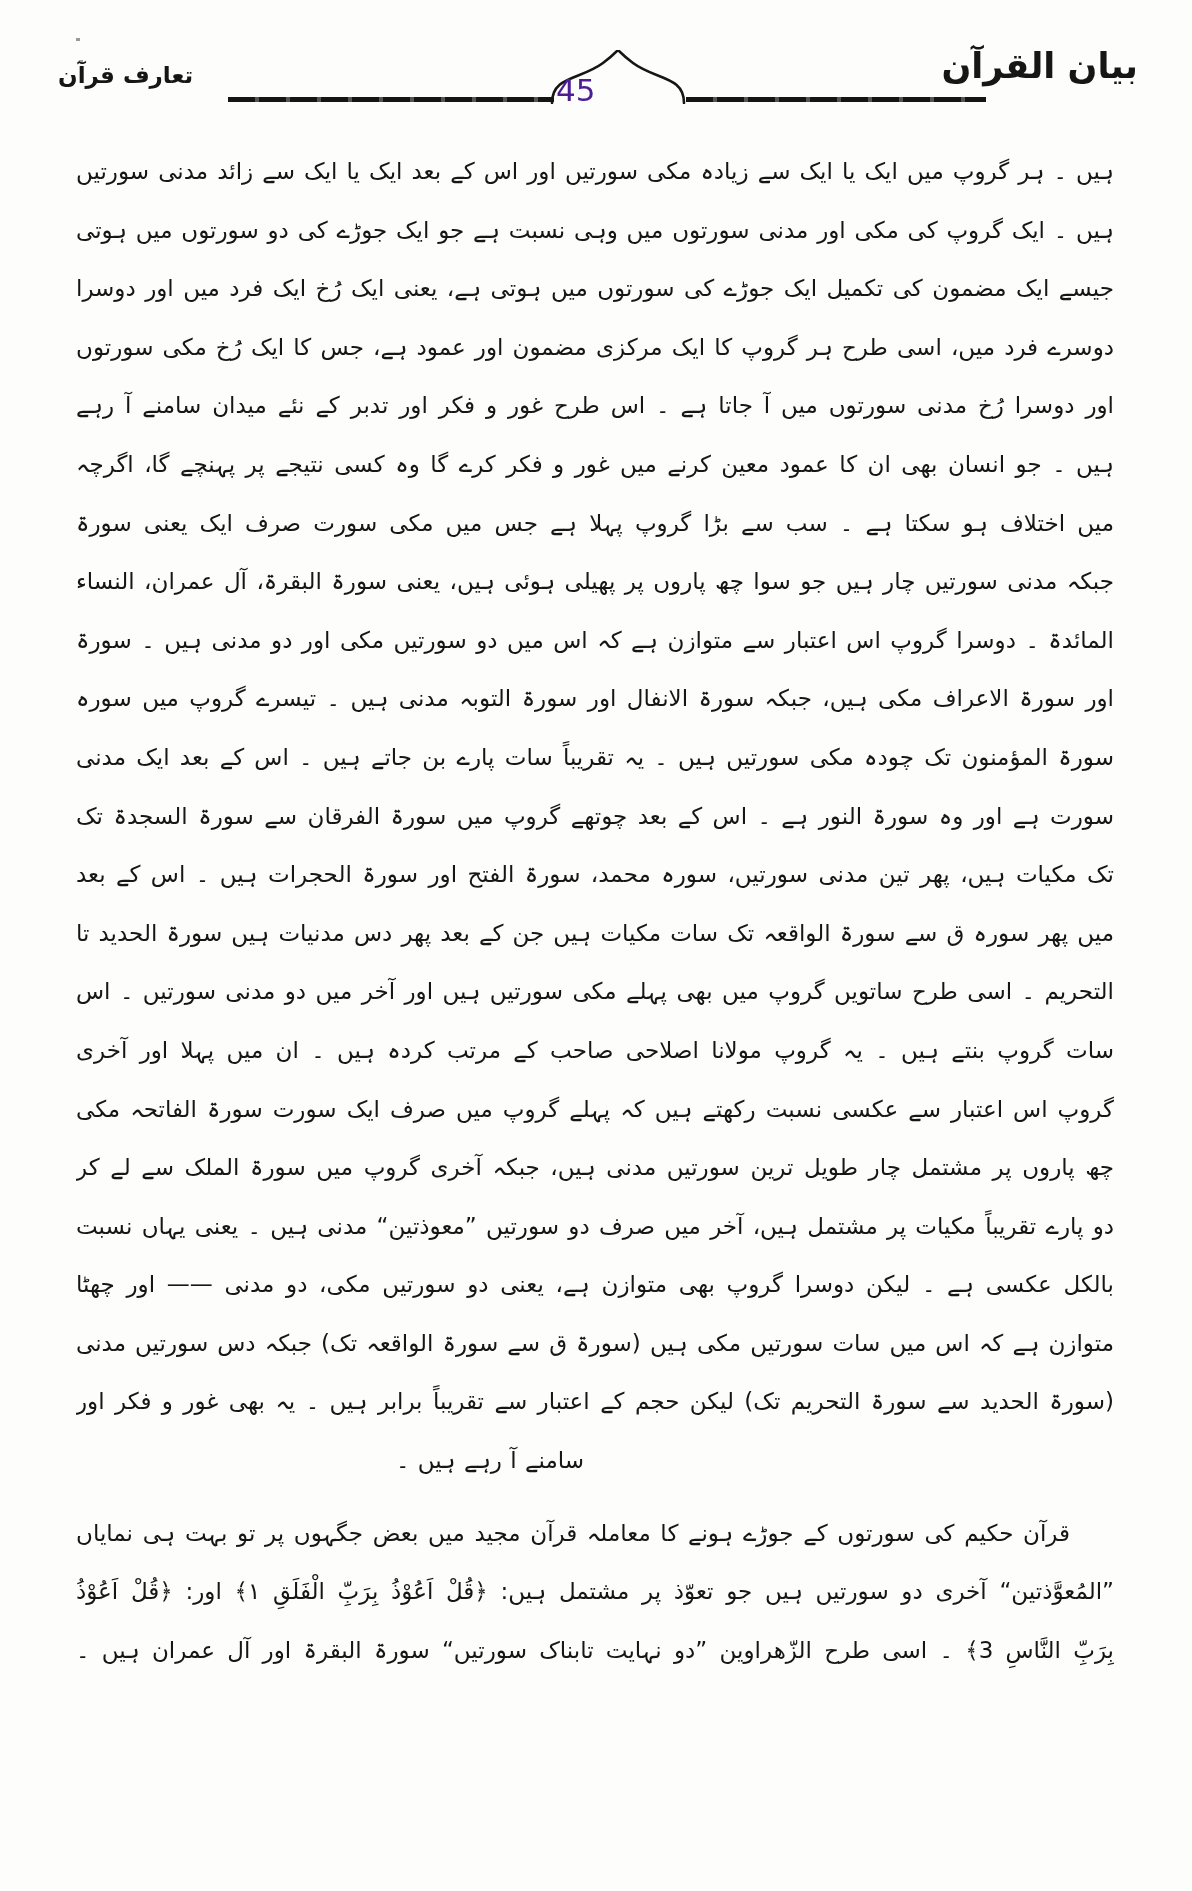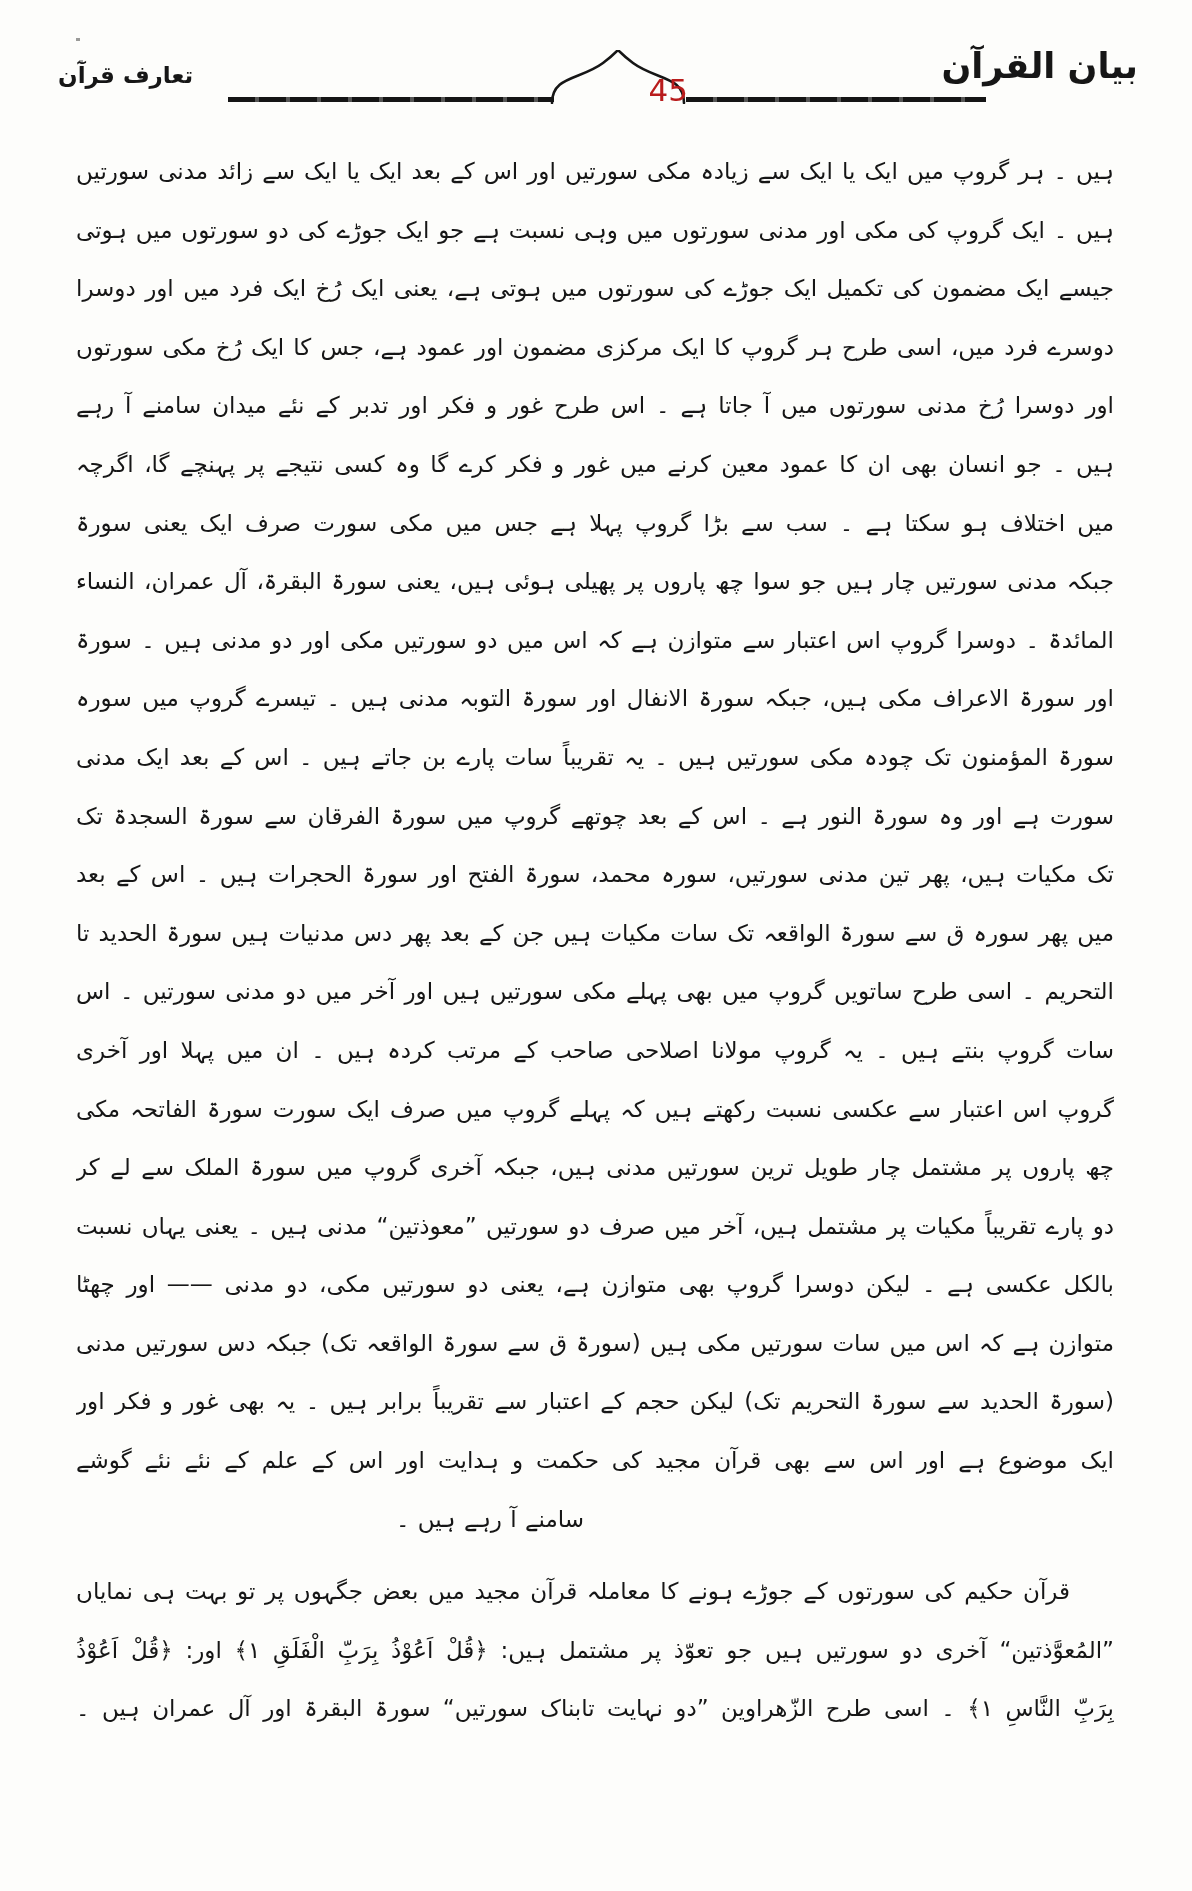--- a/index.html
+++ b/index.html
@@ -30,21 +30,21 @@
     background:repeating-linear-gradient(90deg,#151515 0 27px,rgba(21,21,21,.72) 27px 31px);
   }
   .hdr-rule.left-seg{left:228px;width:326px;}
   .hdr-rule.right-seg{left:686px;width:300px;}
   .dome{
     position:absolute;left:548px;top:50px;width:140px;height:54px;
   }
   .dome svg{position:absolute;inset:0;width:100%;height:100%;}
   .dome .pnum{
     position:absolute;left:8px;right:0;bottom:-4px;
-    text-align:right;font-size:31px;color:#b91c1c;
+    text-align:left;font-size:31px;color:#4c1d95;
     font-family:"DejaVu Sans",sans-serif;
   }
   .specks{
     position:absolute;left:76px;top:38px;width:4px;height:3px;
     background:#9a9a98;box-shadow:3px 22px 0 0 #a8a8a6;
   }
   
   .body-text{
     position:absolute;top:142px;right:78px;left:76px;
   }
@@ -107,23 +107,22 @@
         <div class="line">تک مکیات ہیں، پھر تین مدنی سورتیں، سورہ محمد، سورۃ الفتح اور سورۃ الحجرات ہیں ۔ اس کے بعد چھٹے گروپ</div>
         <div class="line">میں پھر سورہ ق سے سورۃ الواقعہ تک سات مکیات ہیں جن کے بعد پھر دس مدنیات ہیں سورۃ الحدید تا سورۃ</div>
         <div class="line">التحریم ۔ اسی طرح ساتویں گروپ میں بھی پہلے مکی سورتیں ہیں اور آخر میں دو مدنی سورتیں ۔ اس طرح یہ</div>
         <div class="line">سات گروپ بنتے ہیں ۔ یہ گروپ مولانا اصلاحی صاحب کے مرتب کردہ ہیں ۔ ان میں پہلا اور آخری</div>
         <div class="line">گروپ اس اعتبار سے عکسی نسبت رکھتے ہیں کہ پہلے گروپ میں صرف ایک سورت سورۃ الفاتحہ مکی ہے اور سوا</div>
         <div class="line">چھ پاروں پر مشتمل چار طویل ترین سورتیں مدنی ہیں، جبکہ آخری گروپ میں سورۃ الملک سے لے کر پورے</div>
         <div class="line">دو پارے تقریباً مکیات پر مشتمل ہیں، آخر میں صرف دو سورتیں ”معوذتین“ مدنی ہیں ۔ یعنی یہاں نسبت</div>
         <div class="line">بالکل عکسی ہے ۔ لیکن دوسرا گروپ بھی متوازن ہے، یعنی دو سورتیں مکی، دو مدنی —— اور چھٹا گروپ بھی</div>
         <div class="line">متوازن ہے کہ اس میں سات سورتیں مکی ہیں (سورۃ ق سے سورۃ الواقعہ تک) جبکہ دس سورتیں مدنی ہیں</div>
         <div class="line">(سورۃ الحدید سے سورۃ التحریم تک) لیکن حجم کے اعتبار سے تقریباً برابر ہیں ۔ یہ بھی غور و فکر اور سوچ بچار کا</div>
-        <div class="line">ایک موضوع ہے اور اس سے بھی قرآن مجید کی حکمت و ہدایت اور اس کے علم کے نئے نئے گوشے</div>
         <div class="line short-line">سامنے آ رہے ہیں ۔</div>
       </div>
     <div class="para para2">
         <div class="line">قرآن حکیم کی سورتوں کے جوڑے ہونے کا معاملہ قرآن مجید میں بعض جگہوں پر تو بہت ہی نمایاں ہے ۔</div>
         <div class="line">”المُعوَّذتین“ آخری دو سورتیں ہیں جو تعوّذ پر مشتمل ہیں: ﴿قُلْ اَعُوْذُ بِرَبِّ الْفَلَقِ ۱﴾ اور: ﴿قُلْ اَعُوْذُ</div>
-        <div class="line">بِرَبِّ النَّاسِ ۱﴾ ۔ اسی طرح الزّھراوین ”دو نہایت تابناک سورتیں“ سورۃ البقرۃ اور آل عمران ہیں ۔</div>
+        <div class="line">بِرَبِّ النَّاسِ 3﴾ ۔ اسی طرح الزّھراوین ”دو نہایت تابناک سورتیں“ سورۃ البقرۃ اور آل عمران ہیں ۔</div>
       </div>
   </main>
 
 </div>
 
 </body></html>

